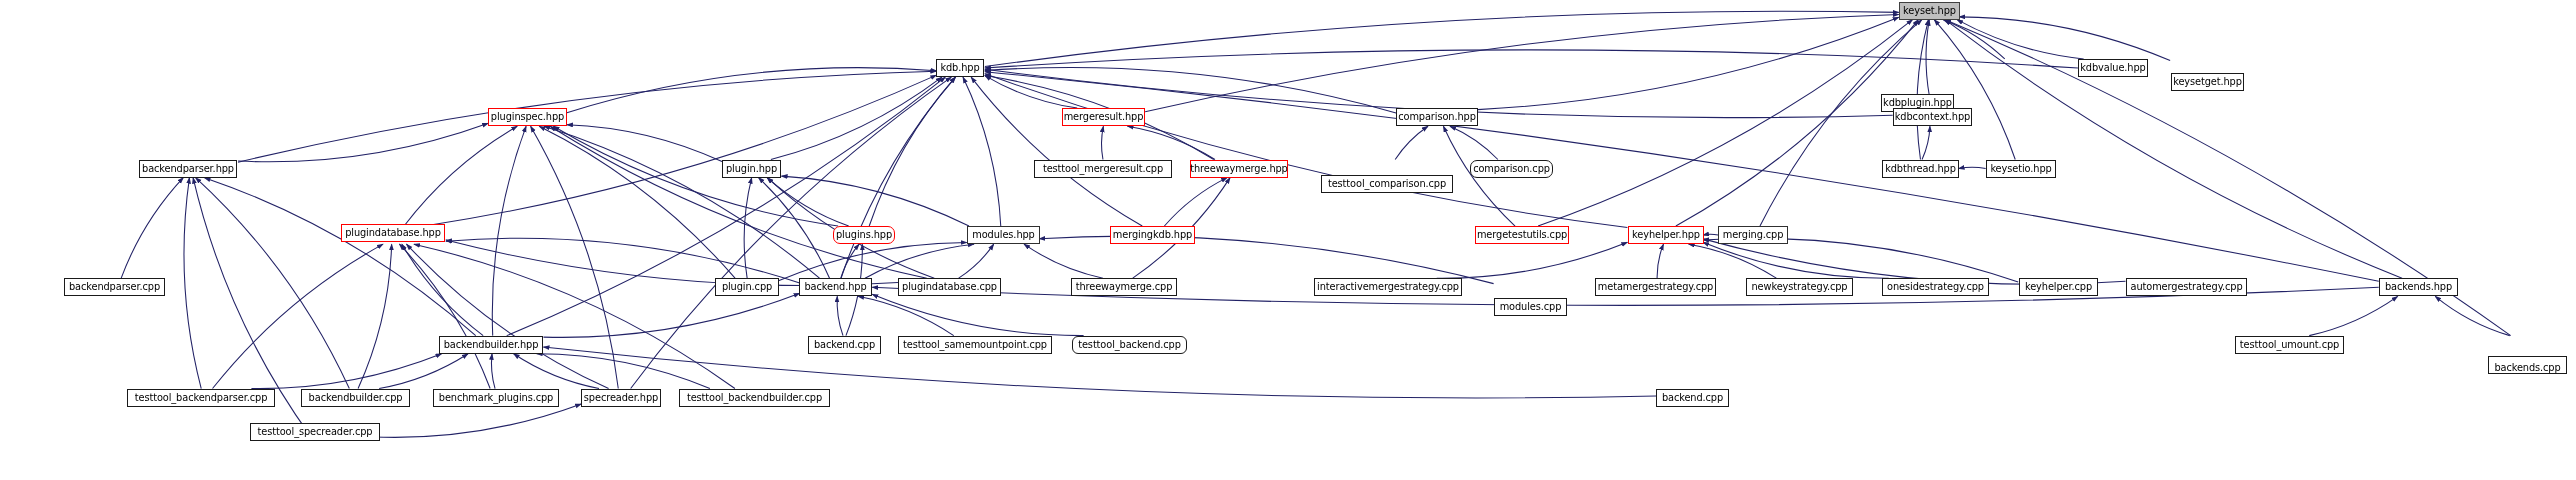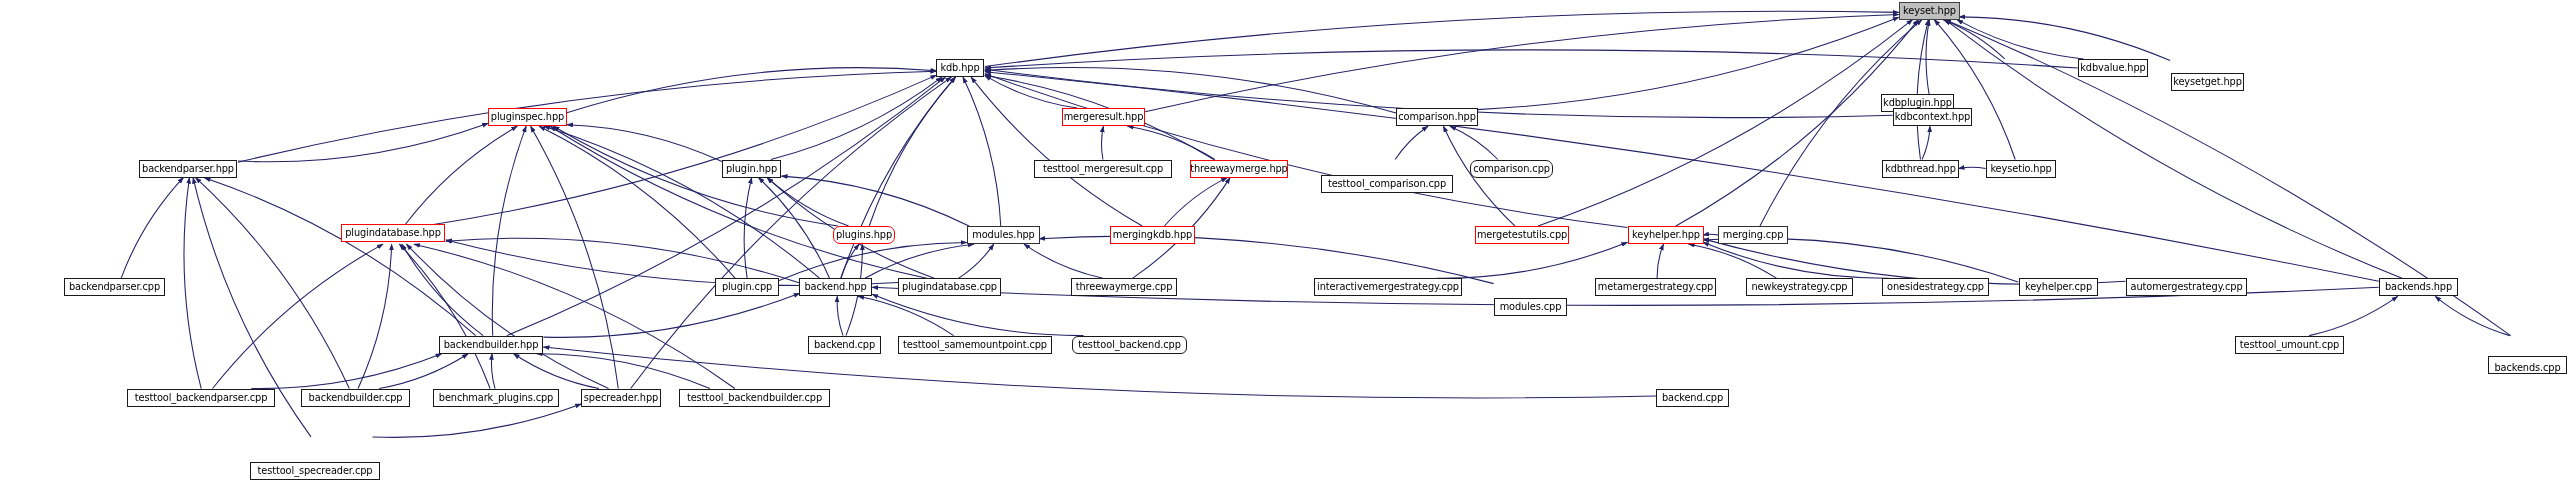--- a/index.html
+++ b/index.html
@@ -300,18 +300,18 @@
       </div>
       <div class="node" style="left: 581px; top: 389px; width: 80px;">
         <span>specreader.hpp</span>
       </div>
       <div class="node" style="left: 679px; top: 389px; width: 151px;">
         <span>testtool_backendbuilder.cpp</span>
       </div>
       <div class="node" style="left: 1656px; top: 389px; width: 73px;">
         <span>backend.cpp</span>
       </div>
-      <div class="node" style="left: 250px; top: 462px; width: 130px; justify-content: center;">
+      <div class="node" style="left: 250px; top: 423px; width: 130px; justify-content: center;">
         <span>testtool_specreader.cpp</span>
       </div>
     </div>
 </div>
 
 
 </body></html>

